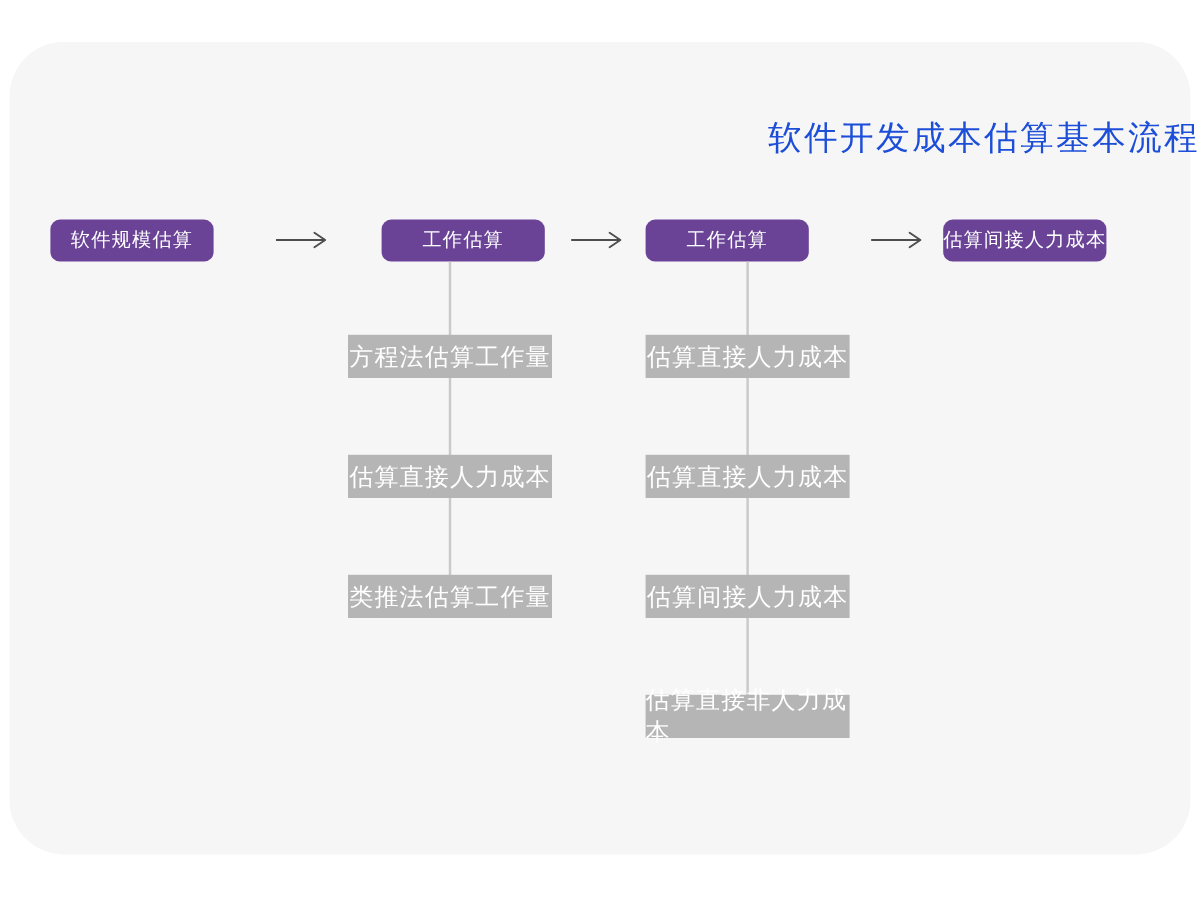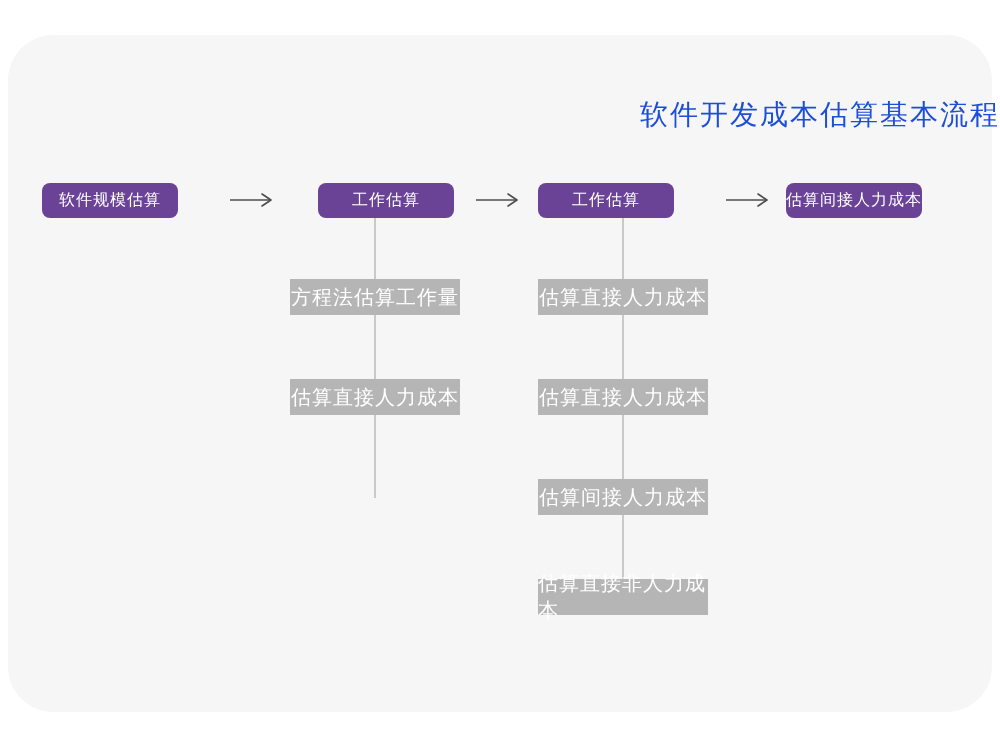--- a/index.html
+++ b/index.html
@@ -126,20 +126,23 @@
   <div class="pbox" style="left: 786px;">
     <span>估算间接人力成本</span>
   </div>
 
   <div class="gbox" style="left: 290px; top: 279px;">
     <span>方程法估算工作量</span>
   </div>
   <div class="gbox" style="left: 290px; top: 379px;">
     <span>估算直接人力成本</span>
   </div>
+  <div class="gbox" style="left: 290px; top: 479px;">
+    <span>类推法估算工作量</span>
+  </div>
 
   <div class="gbox" style="left: 538px; top: 279px;">
     <span>估算直接人力成本</span>
   </div>
   <div class="gbox" style="left: 538px; top: 479px;">
     <span>估算间接人力成本</span>
   </div>
   <div class="gbox" style="left: 538px; top: 379px;">
     <span>估算直接人力成本</span>
   </div>

